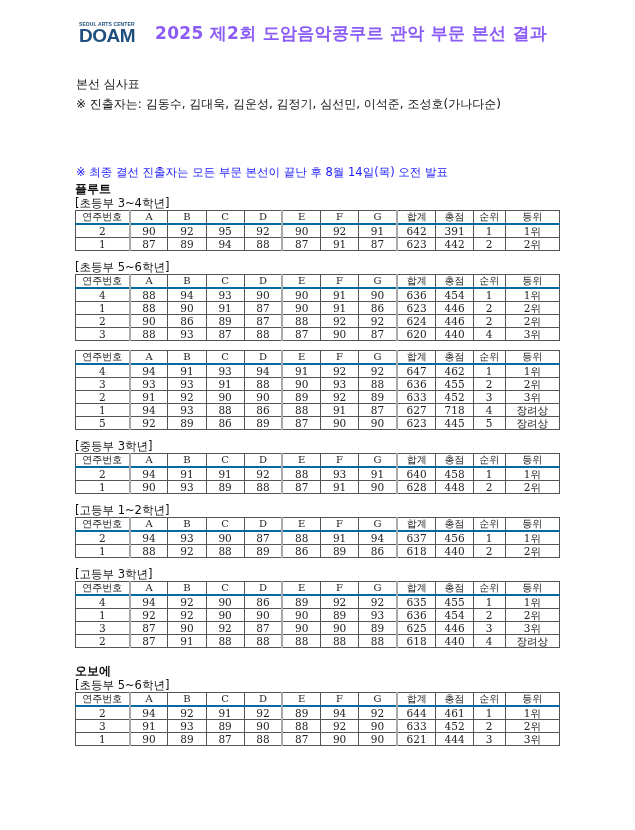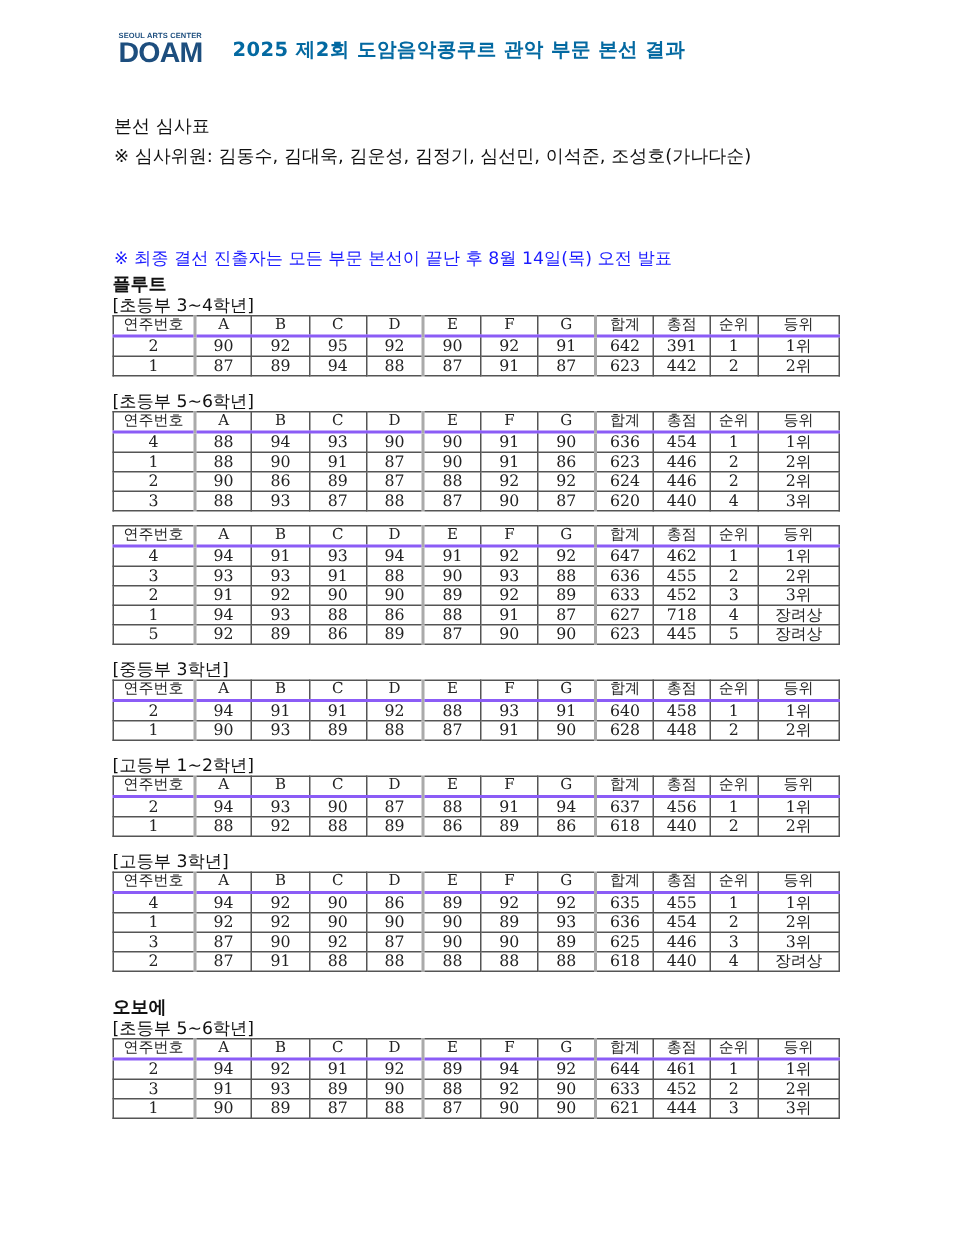--- a/index.html
+++ b/index.html
@@ -2,51 +2,51 @@
 <html><head>
 <meta charset="utf-8">
 <style>
   html, body { margin: 0; padding: 0; background: #ffffff; }
   body { width: 635px; height: 830px; position: relative; overflow: hidden;
          font-family: "DejaVu Sans", sans-serif; color: #111; }
   .header { position: absolute; left: 79px; top: 18px; height: 30px; display: flex; align-items: center; }
   .logo { width: 60px; height: 28px; display: flex; flex-direction: column; justify-content: center; }
   .logo-small { font-size: 5px; font-weight: bold; color: #1d4e7e; letter-spacing: 0.1px; line-height: 6px; white-space: nowrap; font-family: "Liberation Sans", sans-serif; }
   .logo-big { font-size: 19px; font-weight: bold; color: #1d4e7e; line-height: 18px; letter-spacing: -0.5px; font-family: "Liberation Sans", sans-serif; }
-  .title { margin-left: 16px; font-size: 13px; font-weight: bold; color: #0369a1; white-space: nowrap; letter-spacing: 0.3px; }
+  .title { margin-left: 16px; font-size: 17px; font-weight: bold; color: #8b5cf6; white-space: nowrap; letter-spacing: 0.3px; }
   .intro { position: absolute; left: 76px; top: 74px; font-size: 12px; line-height: 20px; }
   .intro div { white-space: nowrap; }
   .intro .notice { color: #1a1aff; font-weight: normal; font-size: 11.5px; margin-top: 48px; }
   .content { position: absolute; left: 75px; top: 182px; width: 485px; }
   .instrument { font-size: 12px; font-weight: bold; line-height: 14px; margin-top: 0; }
   .instrument.gap { margin-top: 16px; }
   .group-label { font-size: 11.5px; line-height: 14px; margin-top: 0; white-space: nowrap; font-family: "DejaVu Sans", sans-serif; }
   .group { margin-bottom: 9px; }
   table { border-collapse: collapse; width: 485px; table-layout: fixed; font-family: "DejaVu Serif", serif; font-size: 10.5px; }
   th, td { border: 1px solid #555; height: 12px; padding: 0; text-align: center; line-height: 12px; font-weight: normal; color: #222; }
   th { font-size: 10px; }
-  thead tr { border-bottom: 2px solid #8b5cf6; }
+  thead tr { border-bottom: 2px solid #0369a1; }
   table { border: 1.5px solid #333; }
   td.thick, th.thick { border-left: 2px solid #aaa; }
   col.c0 { width: 54px; } col.cs { width: 38px; } col.ct { width: 39px; } col.ctot { width: 37px; } col.crank { width: 32px; } col.cgrade { width: 54px; }
 </style>
 </head>
 <body>
 
 <div class="header">
   <div class="logo">
     <div class="logo-small">SEOUL ARTS CENTER</div>
     <div class="logo-big">DOAM</div>
   </div>
   <div class="title">2025 제2회 도암음악콩쿠르 관악 부문 본선 결과</div>
 </div>
 
 <div class="intro">
   <div>본선 심사표</div>
-  <div>※ 심사위원: 김동수, 김대욱, 김운성, 김정기, 심선민, 이석준, 조성호(가나다순)</div>
+  <div>※ 진출자는: 김동수, 김대욱, 김운성, 김정기, 심선민, 이석준, 조성호(가나다순)</div>
   <div class="notice">※ 최종 결선 진출자는 모든 부문 본선이 끝난 후 8월 14일(목) 오전 발표</div>
 </div>
 
 <div class="content" id="content">
     <div class="instrument">플루트</div>
     <div class="group">
       <div class="group-label">[초등부 3~4학년]</div>
       <table>
         <colgroup>
           <col class="c0">

